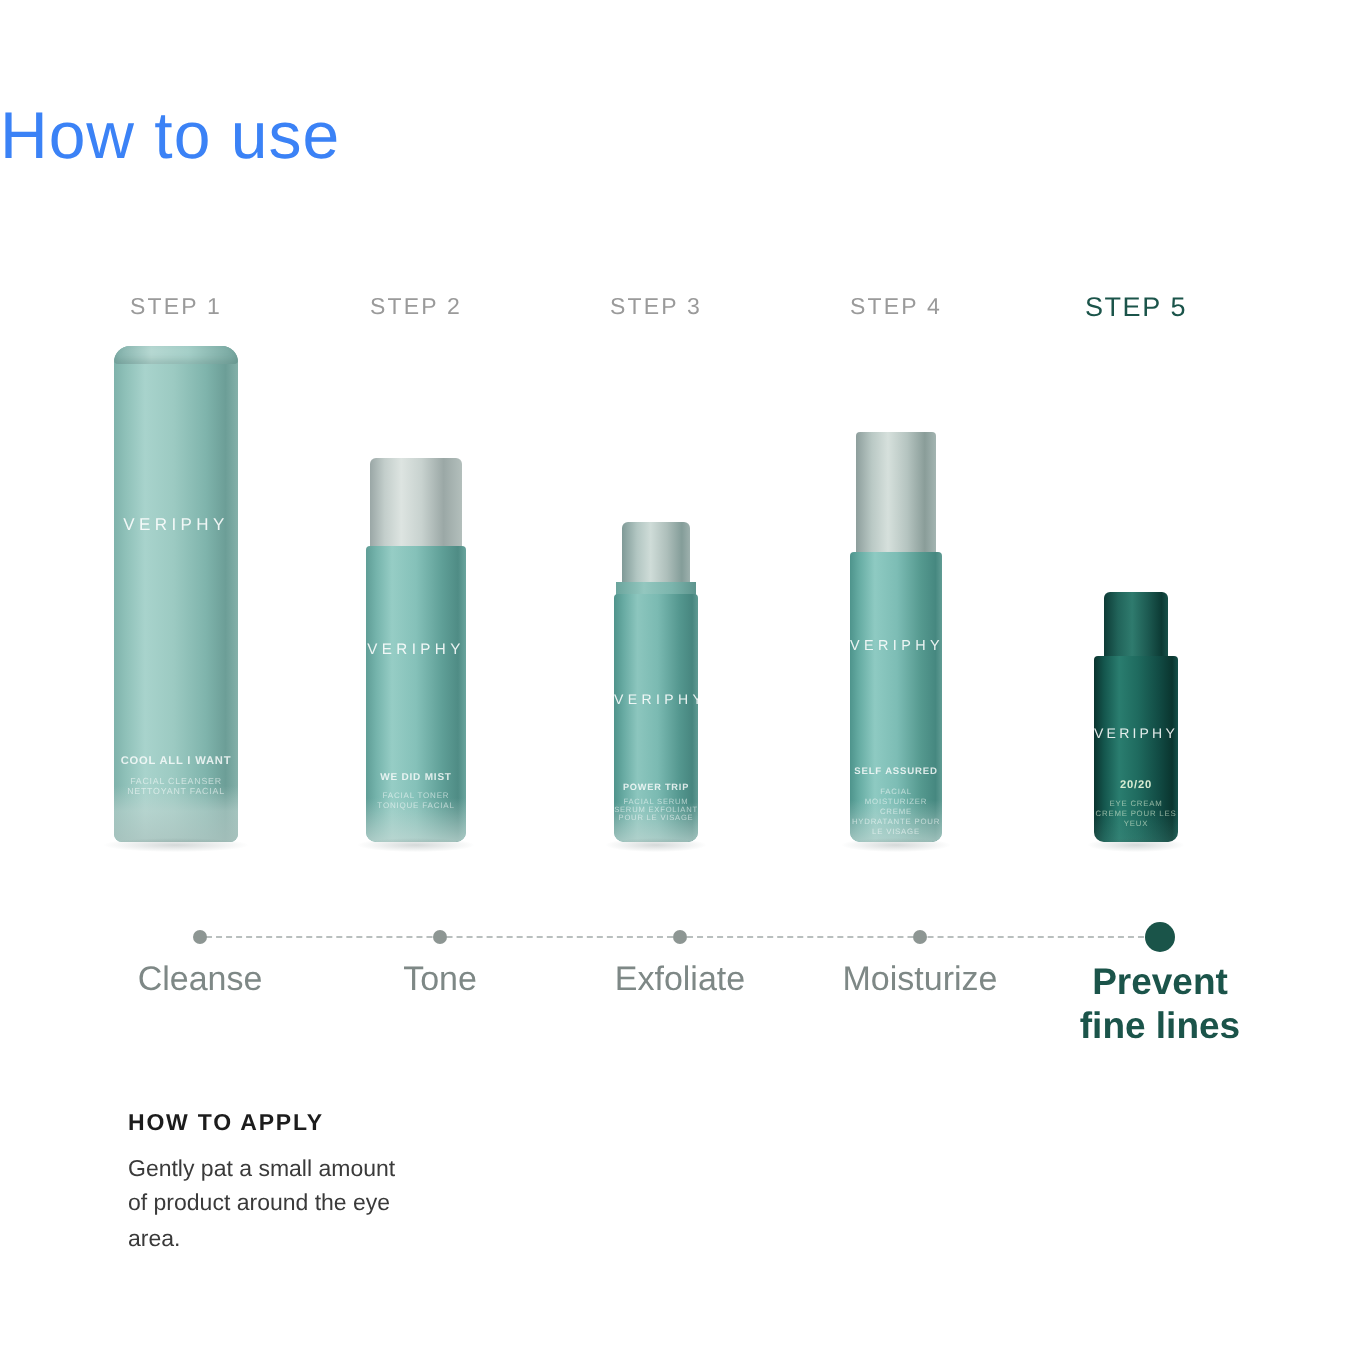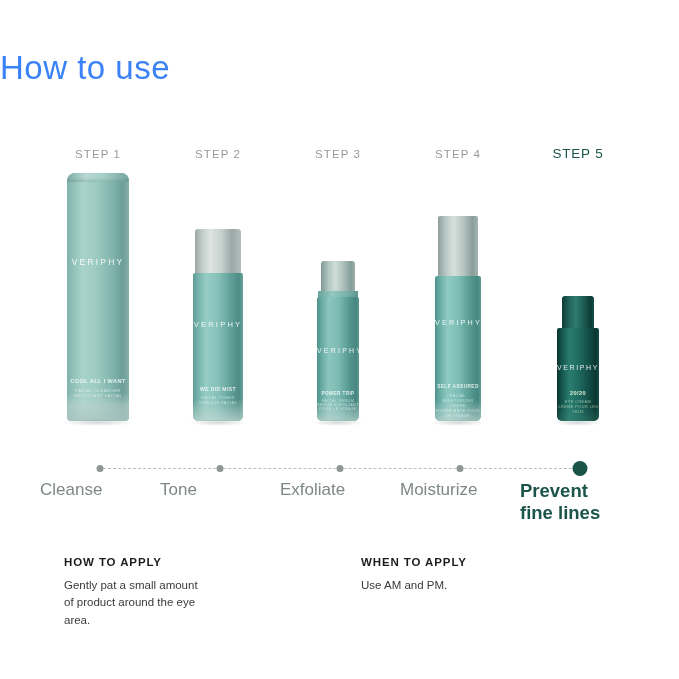--- a/index.html
+++ b/index.html
@@ -27,21 +27,21 @@
     font-weight: 300;
     letter-spacing: 0.5px;
     color: #3b82f6;
     line-height: 1.1;
   }
 
   
   .steps {
     position: absolute;
     top: 140px;
-    left: 38px;
+    left: 28px;
     width: 600px;
     height: 300px;
     display: flex;
     align-items: flex-end;
   }
   .step-col {
     flex: 1 1 0;
     position: relative;
     height: 300px;
   }
@@ -258,20 +258,21 @@
   
   .names {
     position: absolute;
     top: 480px;
     left: 40px;
     width: 600px;
     display: flex;
   }
   .name-col {
     flex: 1 1 0;
+    text-align: center;
     font-size: 17px;
     font-weight: 400;
     color: #7e8886;
     line-height: 1.18;
   }
   .name-col.active {
     color: #1b544a;
     font-weight: 700;
     font-size: 18.5px;
   }
@@ -428,17 +429,13 @@
     <span>Prevent</span><br>
     <span>fine lines</span>
   </div>
 </div>
 
 <div class="notes">
   <div class="note-block">
     <div class="note-head">HOW TO APPLY</div>
     <div class="note-body">Gently pat a small amount of product around the eye area.</div>
   </div>
-  <div class="note-block second">
-    <div class="note-head">WHEN TO APPLY</div>
-    <div class="note-body">Use AM and PM.</div>
-  </div>
 </div>
 
 </body></html>

